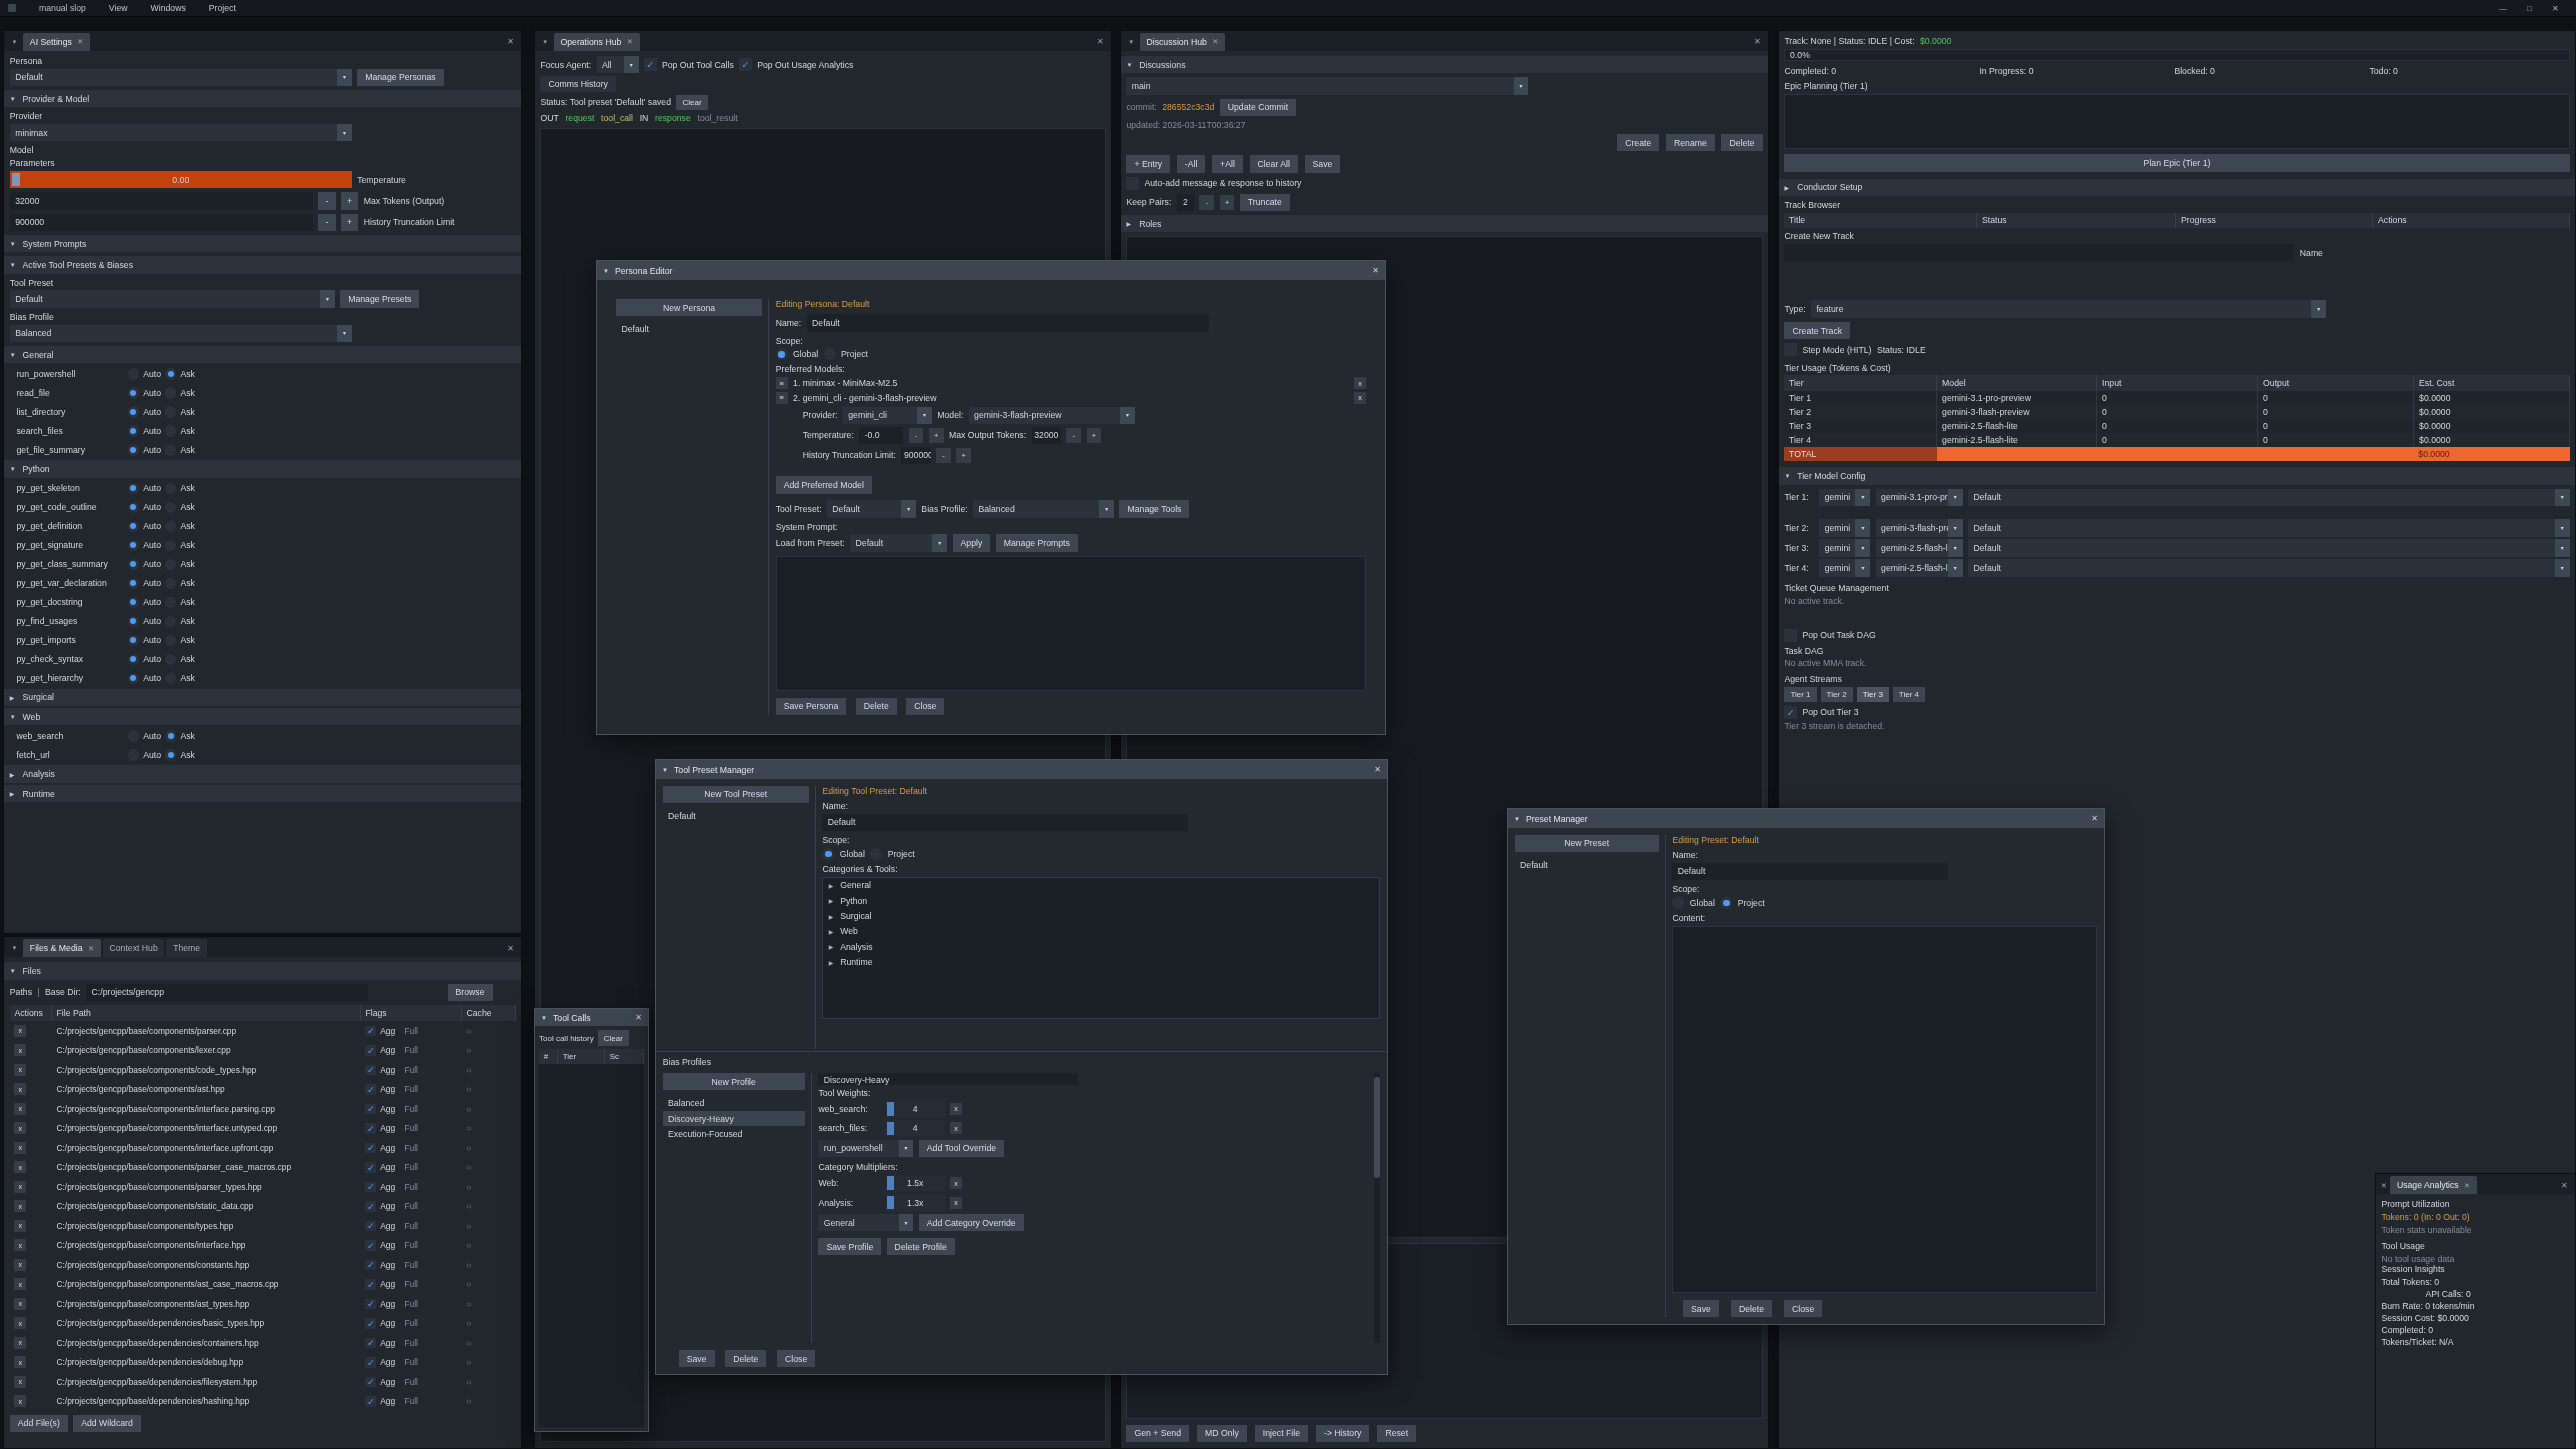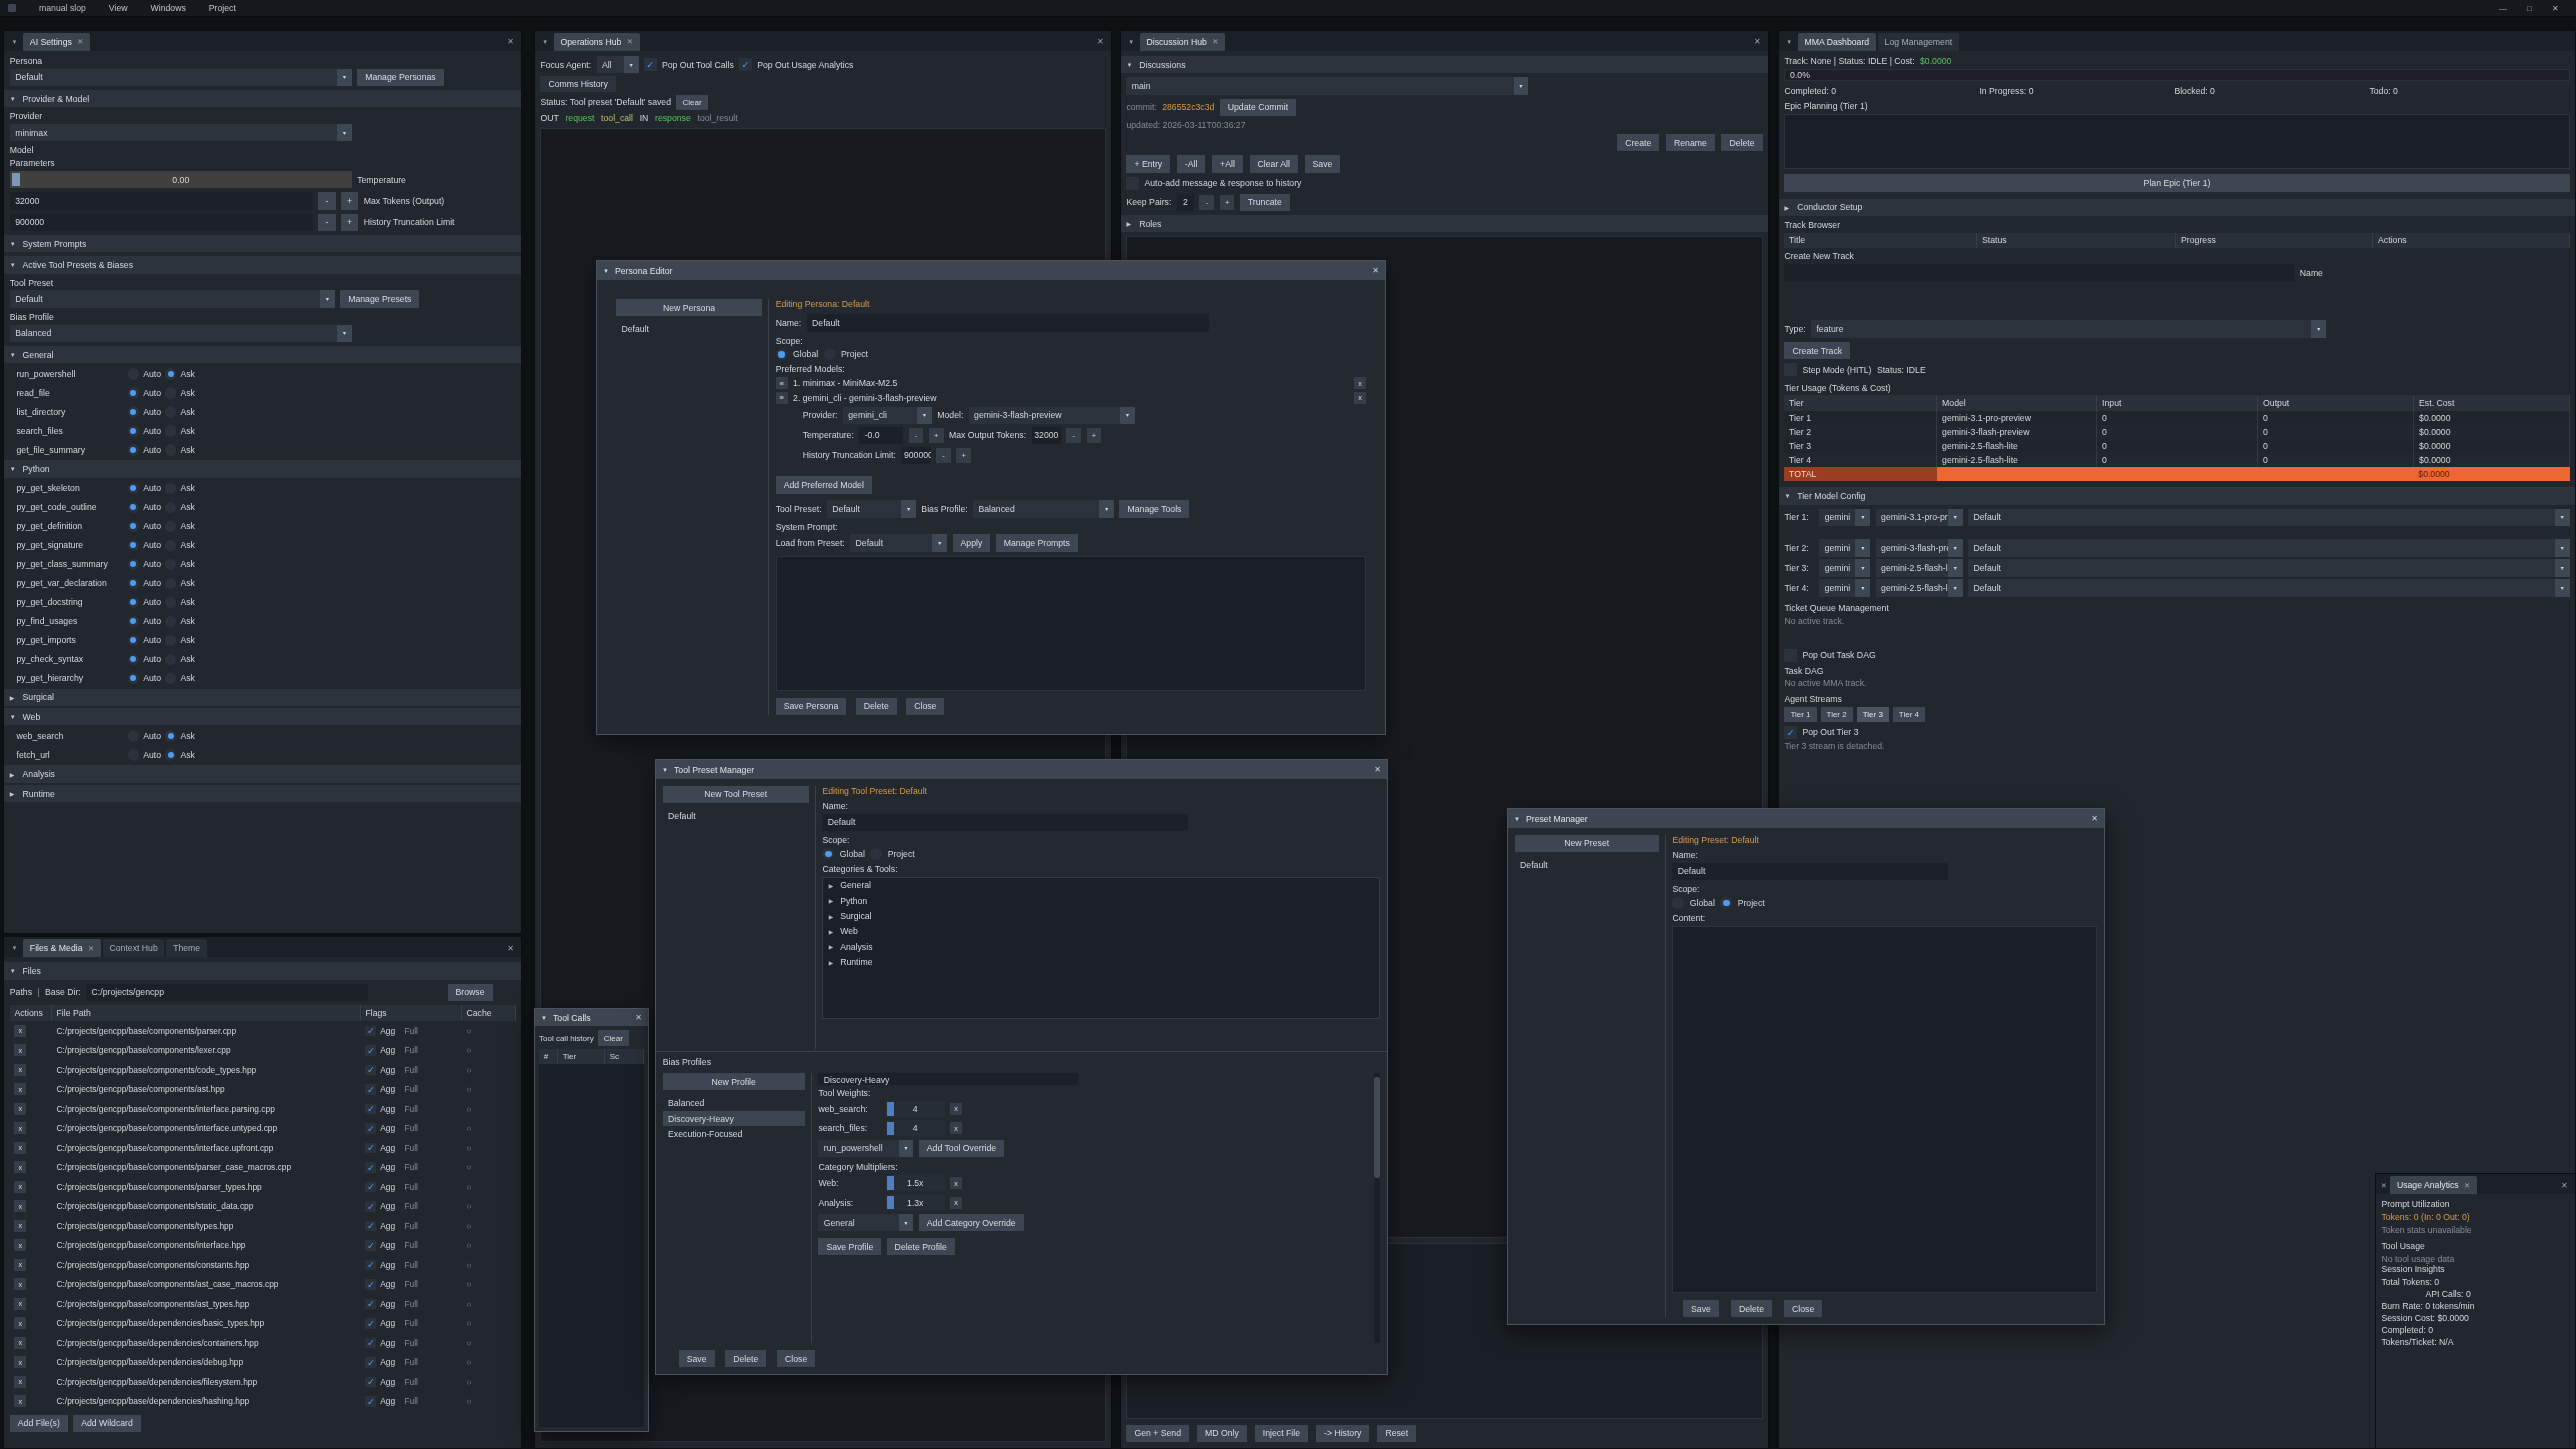--- a/index.html
+++ b/index.html
@@ -38,21 +38,21 @@
 .li.selected{background:#3b4550;}
 .li .ar{font-size:6px;color:#aab0b7;width:6.7px;flex:none;}
 .cb{width:12.7px;height:12.7px;background:#2b323b;flex:none;position:relative;}
 .cb.on::after{content:"✓";position:absolute;inset:0;display:flex;align-items:center;justify-content:center;color:#4d9bf5;font-size:9.4px;font-weight:bold;}
 .rd{width:12px;height:12px;border-radius:50%;background:#2b323b;flex:none;position:relative;}
 .rd.on::after{content:"";position:absolute;inset:2.7px;border-radius:50%;background:#4d9bf5;}
 .trow{display:flex;align-items:center;height:17px;margin-bottom:2px;gap:4px;flex:none;}
 .trow .tn{width:114px;padding-left:6.7px;white-space:nowrap;overflow:hidden;flex:none;}
 .trow .rd{width:11.4px;height:11.4px;}
 .trow.auto .r-auto::after,.trow.ask .r-ask::after{content:"";position:absolute;inset:2.7px;border-radius:50%;background:#4d9bf5;}
-.slider{position:relative;height:17.4px;background:#404040;flex:none;}
+.slider{position:relative;height:17.4px;background:#c2410c;flex:none;}
 .slider .grab{position:absolute;left:2px;top:2px;width:8.7px;height:13.4px;background:#7e97b6;}
 .slider .sv{position:absolute;inset:0;display:flex;align-items:center;justify-content:center;}
 .child{background:#171b20;border:0.7px solid #2b313a;}
 .tarea{background:#1a1f25;border:0.7px solid #2e343d;flex:none;}
 .grid{display:grid;}
 .gh{background:#2a3039;}
 .gc{padding:0 4.7px;display:flex;align-items:center;height:15.4px;border-right:0.7px solid rgba(72,79,90,.45);white-space:nowrap;overflow:hidden;}
 .usage-tbl>div:nth-child(even){background:#20252b;}
 .urow .gc{height:14px;}
 .trow-total{height:14px;}
@@ -769,29 +769,20 @@
 
         <span class="b">-&gt; History</span>
 
         <span class="b">Reset</span>
 
     </div>
   </div>
 </div>
 
 <div class="p" style="left:1778px;top:29.5px;width:798px;height:1419px;">
-  <div class="tb">
-    <span class="chev">▾</span>
-    <span class="t on">
-        <span>MMA Dashboard</span>
-      </span>
-    <span class="t">
-        <span>Log Management</span>
-      </span>
-  </div>
   <div class="bd">
     <div class="r" style="margin-bottom:2.7px;">
       <span>Track: None | Status: IDLE | Cost:</span>
       <span class="gr">$0.0000</span>
     </div>
     <div class="prog" style="margin-bottom:5.4px;">
       <span>0.0%</span>
     </div>
     <div class="grid" style="grid-template-columns:repeat(4,195px);margin-bottom:5.4px;flex:none;">
 

